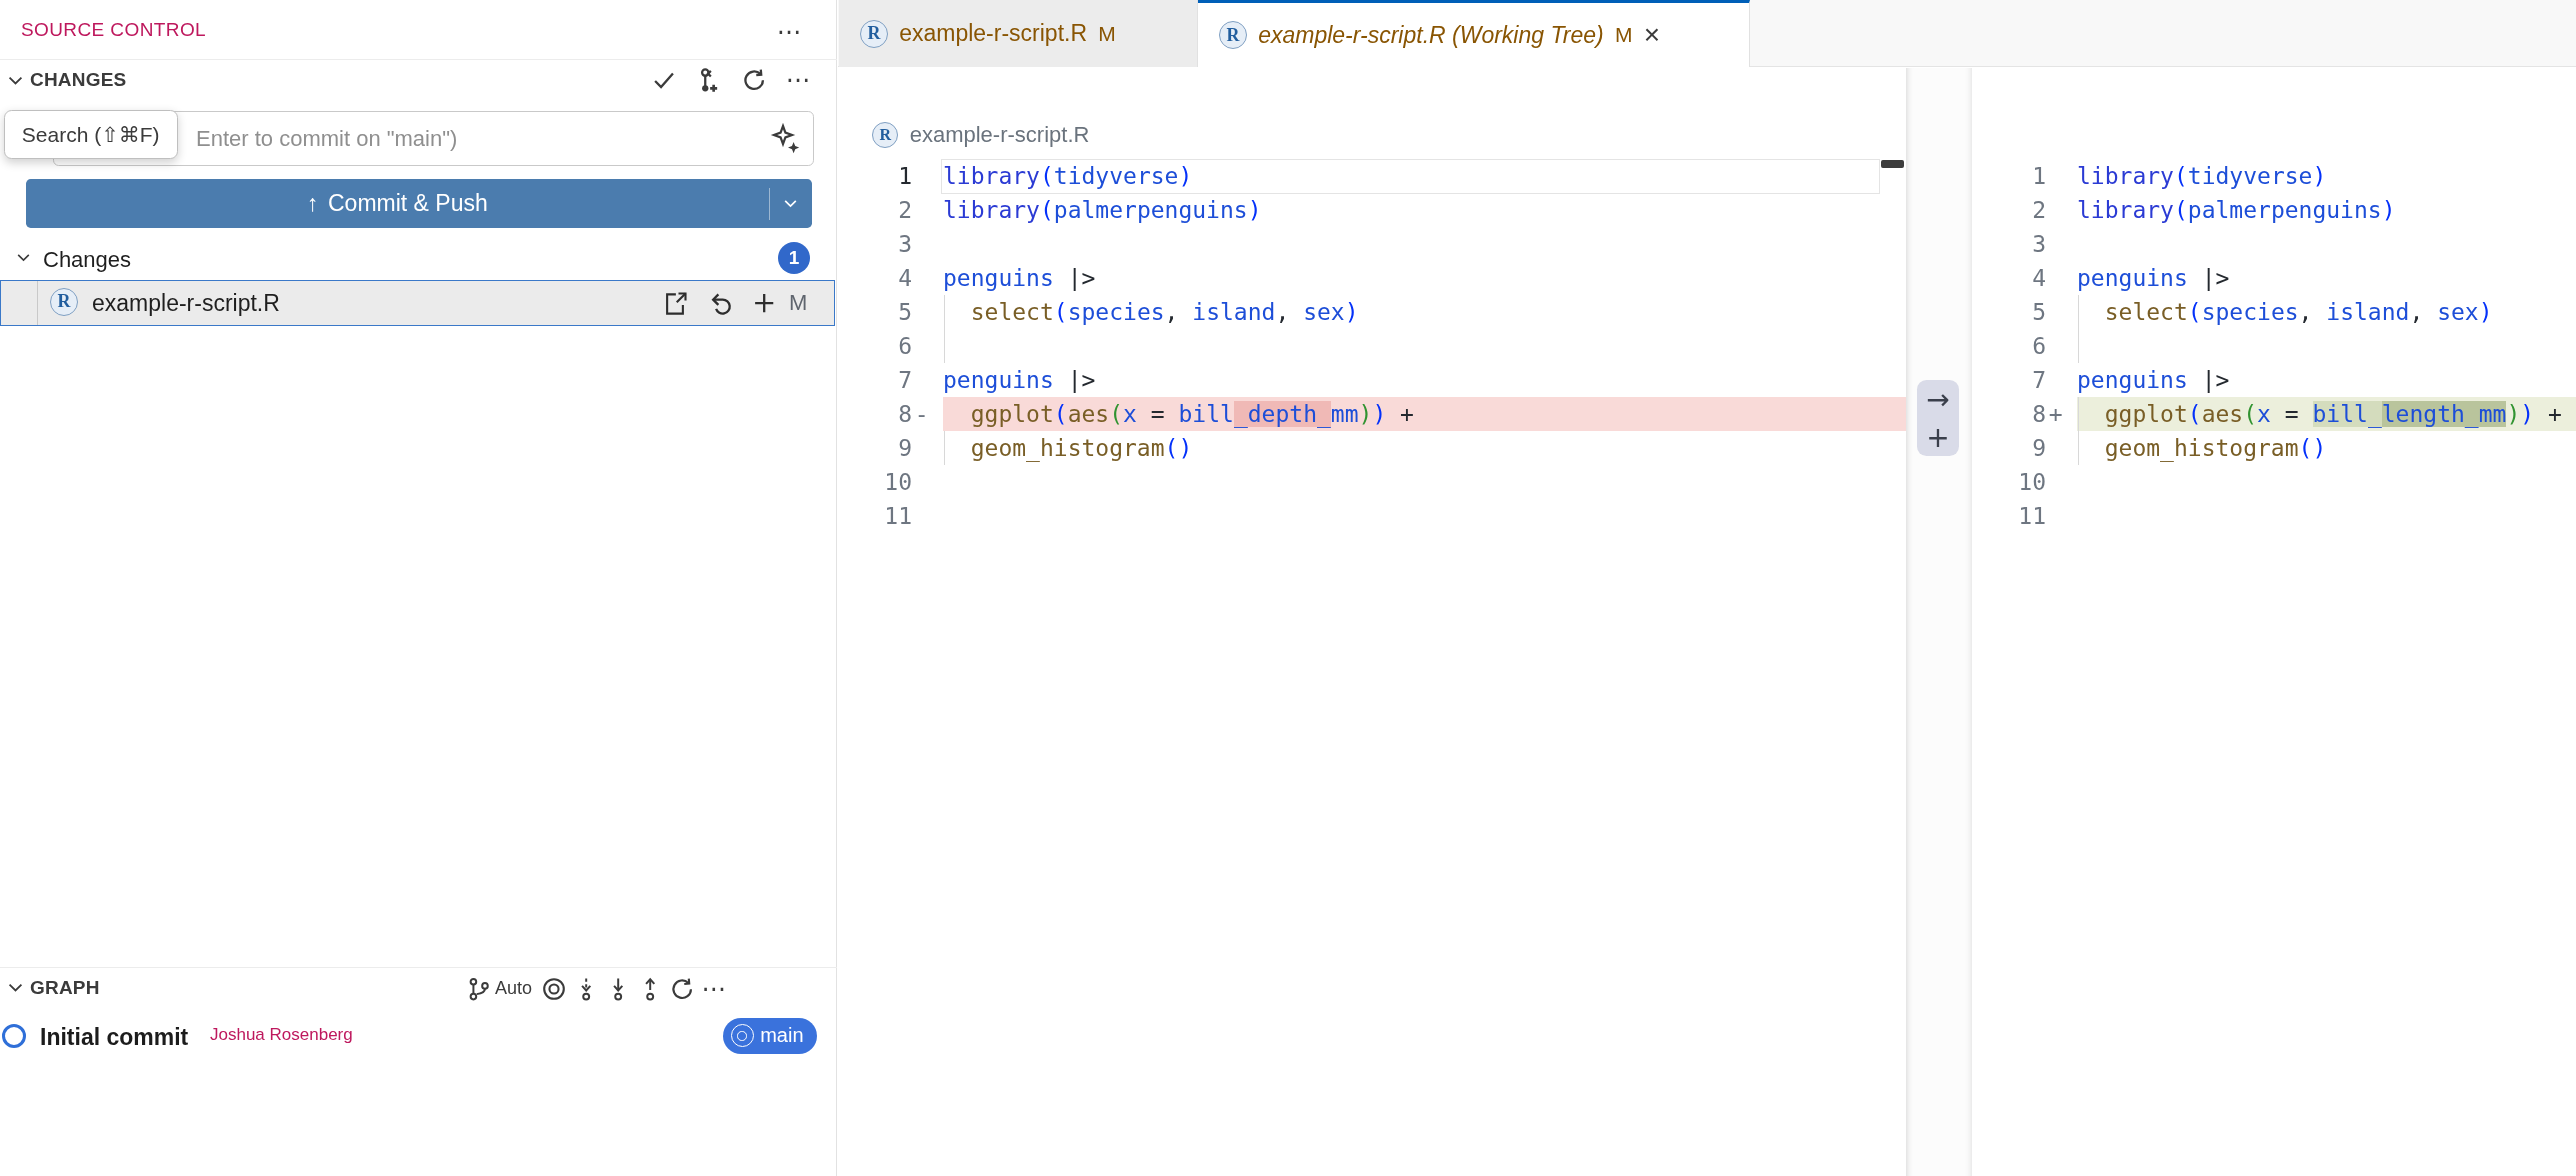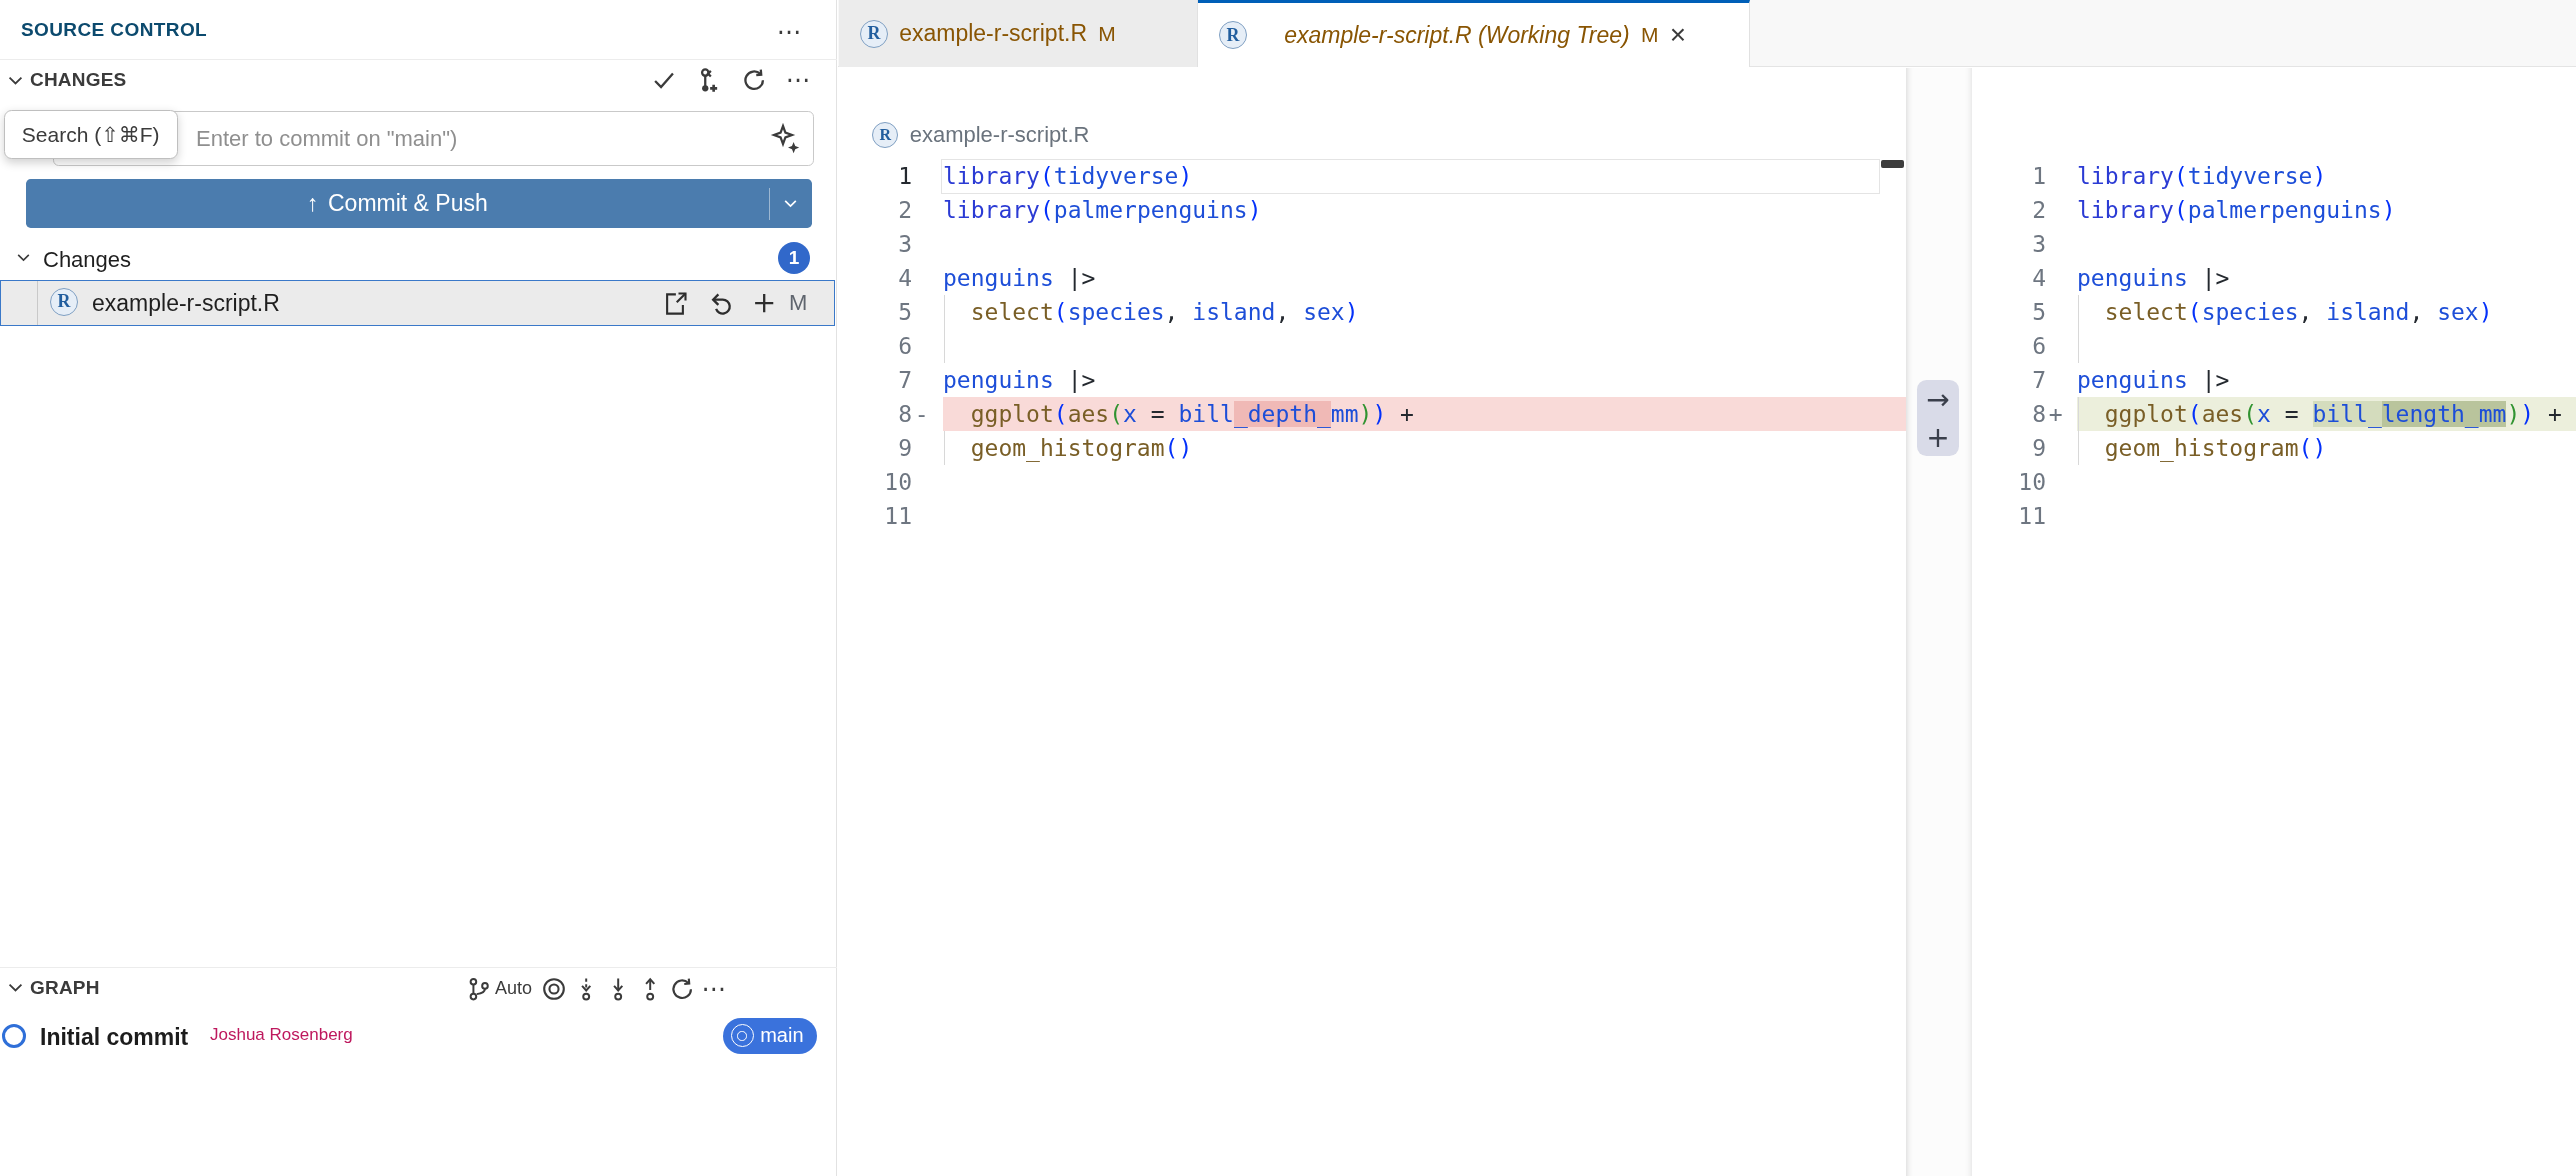--- a/index.html
+++ b/index.html
@@ -4,22 +4,22 @@
 <style>
   * { margin:0; padding:0; box-sizing:border-box; }
   html,body { width:2576px; height:1177px; overflow:hidden; background:#ffffff;
               font-family:"Liberation Sans", sans-serif; }
   #app { position:relative; width:2576px; height:1177px; background:#fff; }
 
   
   #sidebar { position:absolute; left:0; top:0; width:837px; height:1177px; background:#fff;
              border-right:0.9px solid #e2e2e2; }
   .sc-title-row { position:absolute; left:0; top:7.6px; width:100%; height:45px; }
-  .sc-title { position:absolute; left:21px; top:11.3px; font-size:19px; font-weight:700;
-              color:#0c4a6e; letter-spacing:0.4px; }
+  .sc-title { position:absolute; left:21px; top:11.3px; font-size:19px; font-weight:400;
+              color:#be185d; letter-spacing:0.4px; }
   .icon-btn { background:none; border:none; cursor:pointer; color:#3b3b3b; display:flex;
               align-items:center; justify-content:center; padding:0; }
   .dots { font-size:24.6px; color:#3b3b3b; line-height:1; }
   .title-dots { position:absolute; left:772px; top:9.4px; width:34px; height:30px; }
 
   .section-sep { position:absolute; left:0; width:837px; height:0.9px; background:#ececec; }
   .changes-header { position:absolute; left:0; top:60px; width:837px; height:42px; }
   .sec-chevron { position:absolute; left:3.8px; top:11.3px; width:23px; height:19px; color:#3b3b3b; }
   .sec-label { position:absolute; left:30px; top:9.4px; font-size:19px; font-weight:700; color:#3b3b3b; letter-spacing:0.2px; }
   .hdr-ic { position:absolute; top:5.7px; width:32px; height:30px; }
@@ -84,21 +84,21 @@
 
   
   #editor { position:absolute; left:838px; top:0; width:1738px; height:1177px; background:#fff; }
   #tabbar { position:absolute; left:0; top:0; width:100%; height:67px; background:#f8f8f8;
             border-bottom:0.9px solid #e4e4e4; display:flex; }
   .tab { height:67px; display:flex; align-items:center; gap:11.3px; padding:0 21px; cursor:pointer;
          border-right:0.9px solid #e1e1e1; }
   .tab-inactive { width:359px; background:#ececec; }
   .tab-active { width:552px; background:#ffffff; border-top:3.8px solid #005fb8; }
   .tab-label { font-size:23px; color:#895503; white-space:nowrap; }
-  .tab-active .tab-label { font-style:italic;margin-left:26px; }
+  .tab-active .tab-label { font-style:italic; }
   .tab-m { font-size:21px; color:#895503; }
   .tab-close { font-size:28px; color:#3b3b3b; background:none; border:none; cursor:pointer; line-height:1; }
 
   .breadcrumb { position:absolute; left:34px; top:119px; height:32px; display:flex; align-items:center; gap:11.3px; }
   .breadcrumb .r-icon { width:26.4px; height:26.4px; font-size:16px; }
   .crumb-file { font-size:22px; color:#6a737d; }
 
   .pane { position:absolute; top:159px; font-family:"DejaVu Sans Mono", monospace; font-size:23px; }
   #pane-left  { left:0px;    width:1068px; }
   #pane-right { left:1134px; width:604px; }

